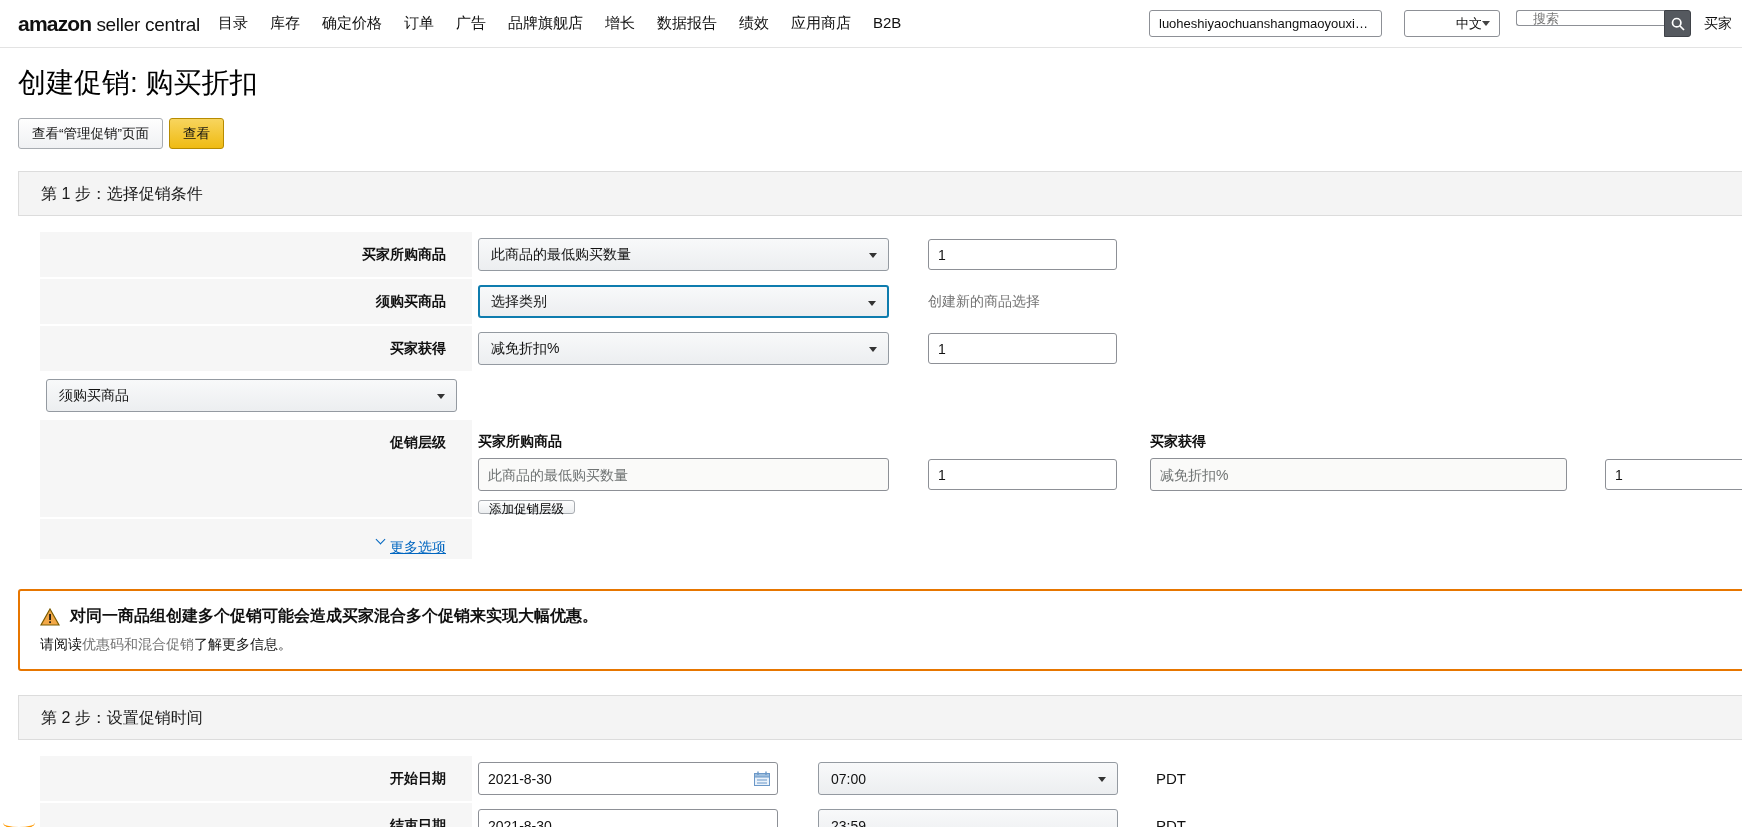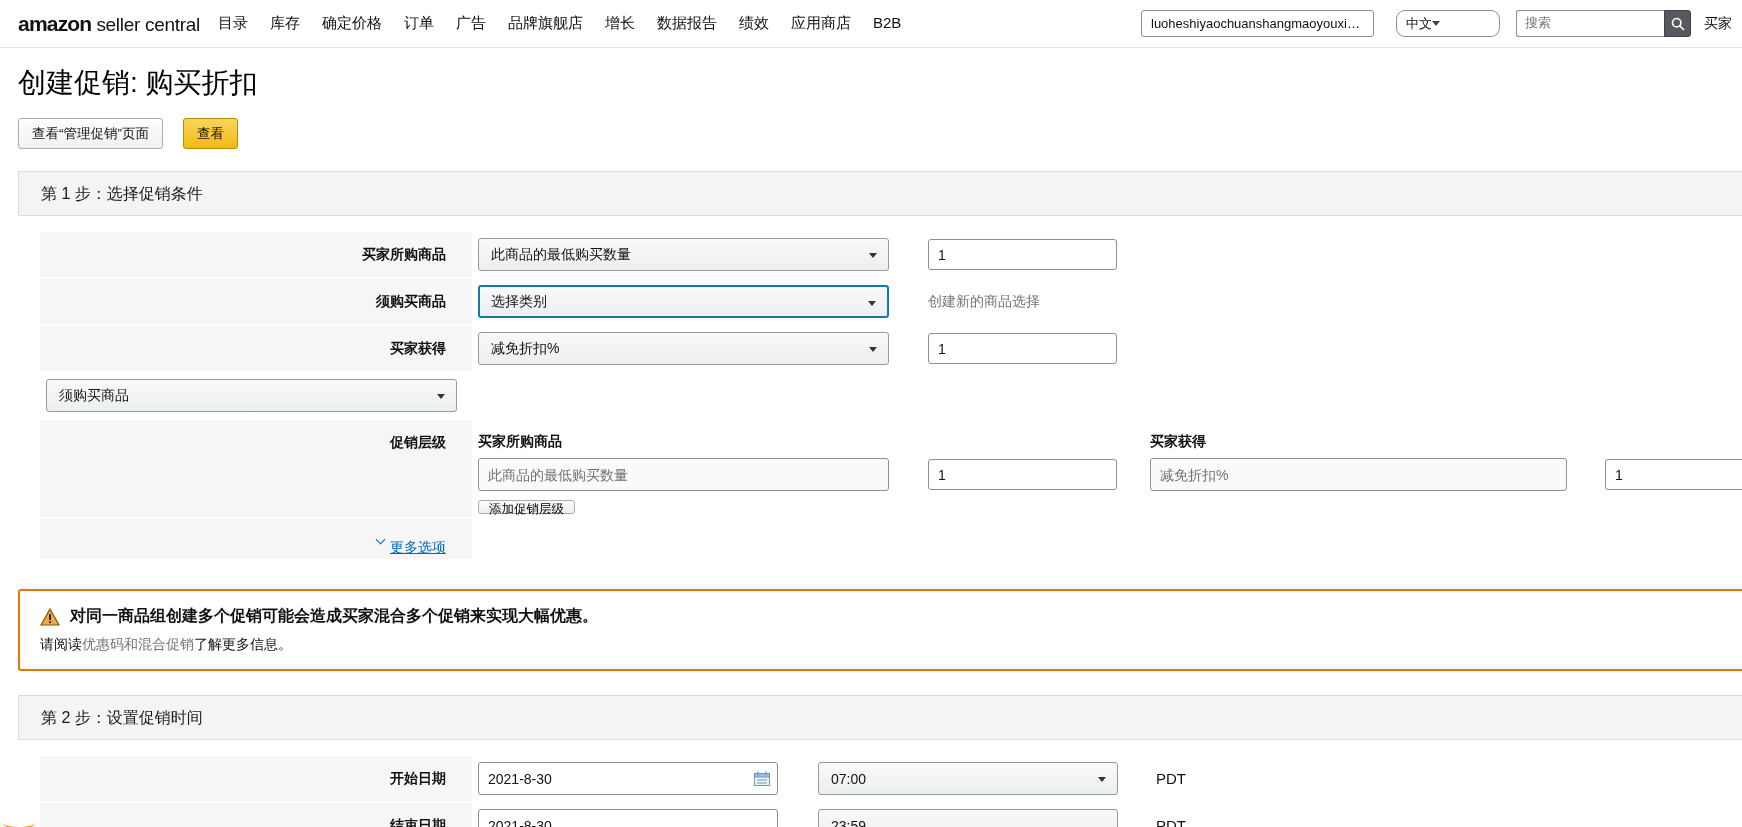--- a/index.html
+++ b/index.html
@@ -21,40 +21,40 @@
     border-bottom: 2.5px solid #ff9900; border-radius: 0 0 55% 55% / 0 0 100% 100%; }
   .logo-seller { font-size: 19px; font-weight: 400; margin-left: 5px; letter-spacing: -0.3px; }
   .mainnav { display: flex; gap: 22px; margin-left: 18px; font-size: 15px; }
   .mainnav span { cursor: pointer; }
   .topbar-right { margin-left: auto; display: flex; align-items: center; }
   .account-box {
     width: 233px; height: 27px; line-height: 25px; border: 1px solid #8d9096; border-radius: 3px;
     padding: 0 9px; font-size: 13px; overflow: hidden; text-overflow: ellipsis; cursor: pointer; background: #fff;
   }
   .lang-select {
-    margin-left: 22px; width: 104px; height: 27px; border: 1px solid #8d9096; border-radius: 9px;
-    display: flex; align-items: center; justify-content: flex-start; padding: 0 9px;
+    margin-left: 22px; width: 96px; height: 27px; border: 1px solid #8d9096; border-radius: 3px;
+    display: flex; align-items: center; justify-content: flex-end; padding: 0 9px;
     font-size: 13px; background: #fff; cursor: pointer;
   }
   .tri-down { width: 0; height: 0; border-left: 4px solid transparent; border-right: 4px solid transparent; border-top: 5px solid #444; }
   .search-wrap { margin-left: 16px; display: flex; }
   .search-input {
-    width: 148px; height: 27px; border: 1px solid #8d9096; border-right: none;
-    border-radius: 3px 0 0 3px; padding: 0 8px; font-size: 13px; outline: none;
-    font-family: Liberation Mono, monospace;
+    width: 148px; height: 16px; border: 1px solid #8d9096; border-right: none;
+    border-radius: 3px 0 0 3px; padding: 0 16px; font-size: 13px; outline: none;
+    font-family: Liberation Sans, sans-serif;
   }
   .search-btn {
     width: 27px; height: 27px; background: #55595f; border: 1px solid #3f4248;
     border-radius: 0 3px 3px 0; display: flex; align-items: center; justify-content: center; cursor: pointer;
   }
   .edge-text { margin-left: 13px; font-size: 14px; }
   
   .main { padding-left: 18px; }
   h1 { font-size: 28px; font-weight: 400; margin: 16px 0; color: #000; }
-  .btn-row { display: flex; gap: 20px; margin-bottom: 22px; }
+  .btn-row { display: flex; gap: 6px; margin-bottom: 22px; }
   .btn {
     height: 31px; padding: 0 13px; font-size: 13.5px; border-radius: 3px; cursor: pointer;
     display: inline-flex; align-items: center; font-family: inherit; color: #111;
   }
   .btn-secondary { background: linear-gradient(#fefefe, #f0f1f3); border: 1px solid #a8acb1; }
   .btn-primary { background: linear-gradient(#f8d55e, #efbb13); border: 1px solid #b78b00; }
   .section { width: 1730px; }
   .section-header {
     height: 45px; line-height: 43px; background: #f4f4f4; border: 1px solid #dcdcdc;
     padding-left: 22px; font-size: 16px; color: #1a1a1a;

